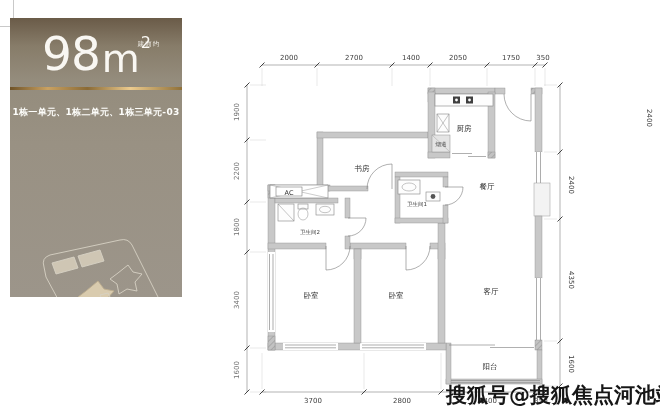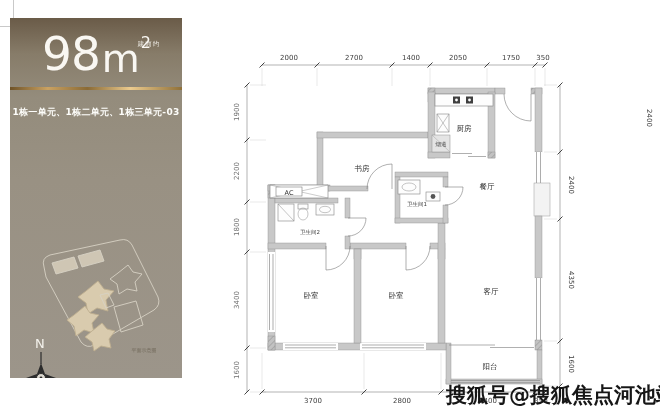--- a/index.html
+++ b/index.html
@@ -4,21 +4,21 @@
 <style>
   html,body{margin:0;padding:0;}
   body{width:660px;height:411px;position:relative;background:#ffffff;overflow:hidden;
        font-family:"DejaVu Sans",sans-serif;}
 
   
   .corner-box{position:absolute;left:0;top:0;width:13px;height:26px;background:#fff;
     border-right:1px solid #c9c9c9;border-bottom:1px solid #c9c9c9;}
 
   
-  .panel{position:absolute;left:10px;top:18px;width:172px;height:360px;overflow:hidden;
+  .panel{position:absolute;left:10px;top:18px;width:172px;height:279px;overflow:hidden;
     background:linear-gradient(180deg,#6a5b48 0%,#877c69 10%,#948c7c 22%,#999183 45%,#9c958a 100%);}
   .area-line{position:absolute;top:12px;left:0;right:0;text-align:center;color:#f9f7f2;white-space:nowrap;}
   .area-num{font-size:47px;line-height:1;letter-spacing:-1px;}
   .unit-wrap{display:inline-block;position:relative;margin-left:2px;}
   .area-prefix{position:absolute;top:1px;left:12px;font-size:6.5px;letter-spacing:1px;opacity:.92;font-style:normal;margin-left:24px;}
   .area-unit{font-size:39px;line-height:1;vertical-align:-2px;}
   .area-sup{font-size:16px;position:relative;top:-22px;left:1px;}
   .gold-line{position:absolute;left:0;top:69px;width:100%;height:3px;
     background:linear-gradient(90deg,#6e5227 0%,#caa262 22%,#8a6a35 45%,#eccb8e 70%,#8f7038 100%);}
   .units-line{position:absolute;top:88px;left:0;right:0;text-align:center;color:#fdfdfa;

